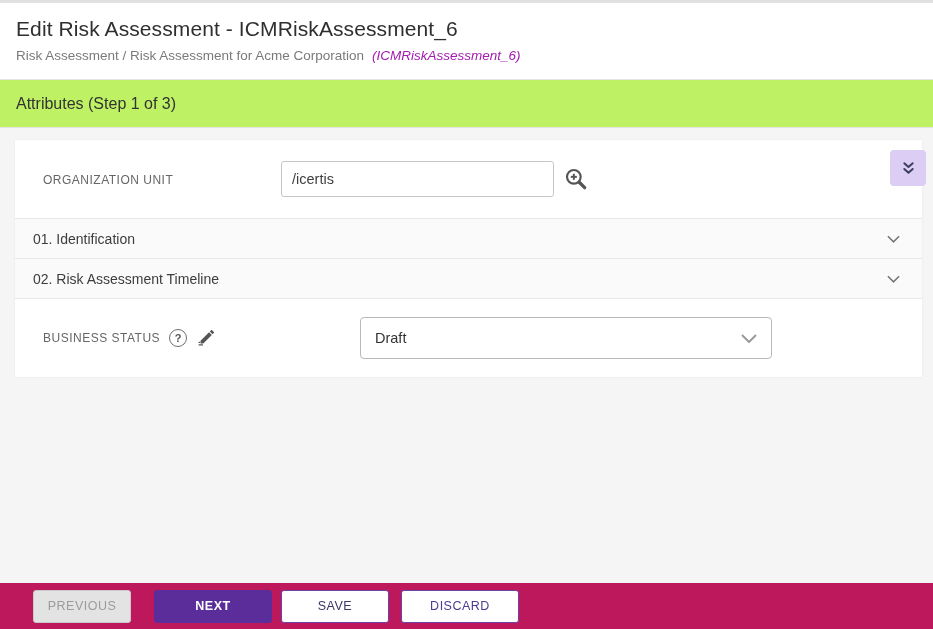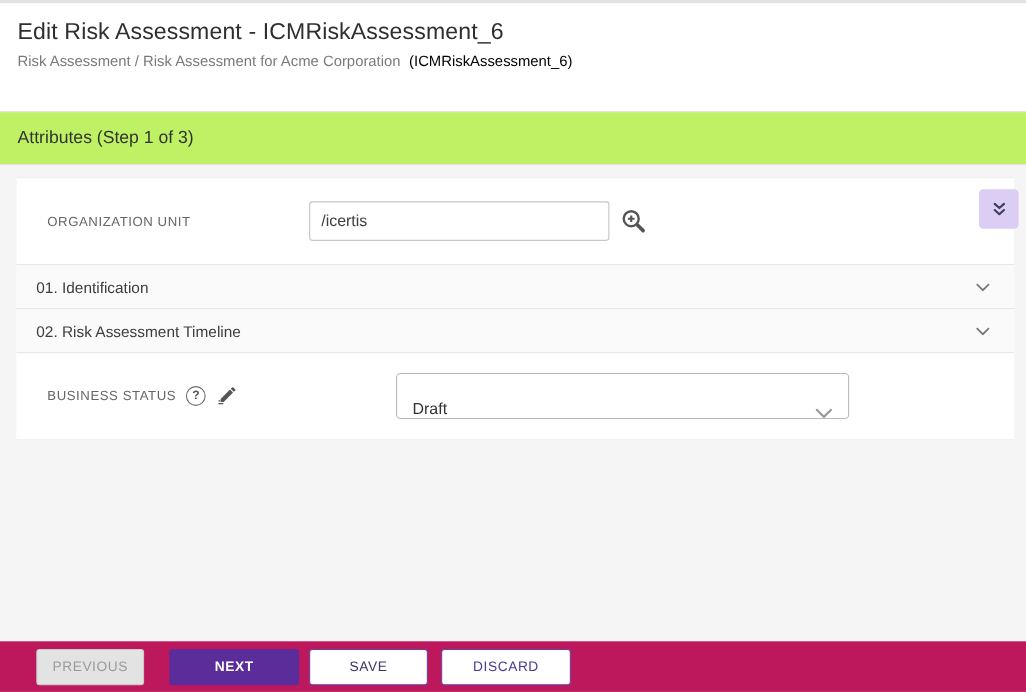--- a/index.html
+++ b/index.html
@@ -7,26 +7,26 @@
   body {
     font-family:"Liberation Sans", sans-serif;
     background:#f5f5f5;
     display:flex; flex-direction:column;
     overflow:hidden;
     color:#333;
   }
   .top-strip { height:3px; background:#e1e1e1; flex:0 0 auto; }
 
   .page-header {
-    background:#fff; height:99px; padding:14px 16px 0;
+    background:#fff; height:77px; padding:14px 16px 0;
     border-bottom:1px solid #e3e3e3; flex:0 0 auto;
   }
   .page-title { font-size:21px; font-weight:400; color:#2f2f2f; letter-spacing:0.1px; }
   .breadcrumb { margin-top:7px; font-size:13.5px; color:#7a7a7a; }
-  .breadcrumb-ref { margin-left:4px; color:#000000; }
+  .breadcrumb-ref { font-style:italic; margin-left:4px; color:#a21caf; }
 
   .step-bar {
     background:#bef264; height:48px; line-height:47px; padding-left:16px;
     border-bottom:1px solid #e3e3e3; font-size:16px; color:#333; flex:0 0 auto;
   }
 
   .content { flex:1 1 auto; padding:12px 11px 0 15px; background:#f5f5f5; }
   .card {
     position:relative; background:#fff; width:907px;
     box-shadow:0 0 2px rgba(0,0,0,0.07);
@@ -54,21 +54,21 @@
     display:flex; align-items:center; padding-left:28px;
   }
   .status-label-group { display:flex; align-items:center; gap:9px; width:317px; flex:0 0 auto; }
   .help-badge {
     width:18px; height:18px; border:1.5px solid #6e6e6e; border-radius:50%;
     font-size:11px; font-weight:bold; color:#555;
     display:flex; align-items:center; justify-content:center; cursor:pointer;
   }
   .select-box {
     width:412px; height:42px; border:1px solid #b9b9b9; border-radius:4px;
-    background:#fff; display:flex; align-items:flex-end; justify-content:space-between;
+    background:#fff; display:flex; align-items:center; justify-content:space-between;
     padding:0 14px; font-size:14.5px; color:#333; cursor:pointer;
   }
 
   .collapse-btn {
     position:absolute; top:10px; right:-4px; width:36px; height:36px;
     background:#dccdf5; border:none; border-radius:4px;
     display:flex; align-items:center; justify-content:center; cursor:pointer;
   }
 
   .footer {

